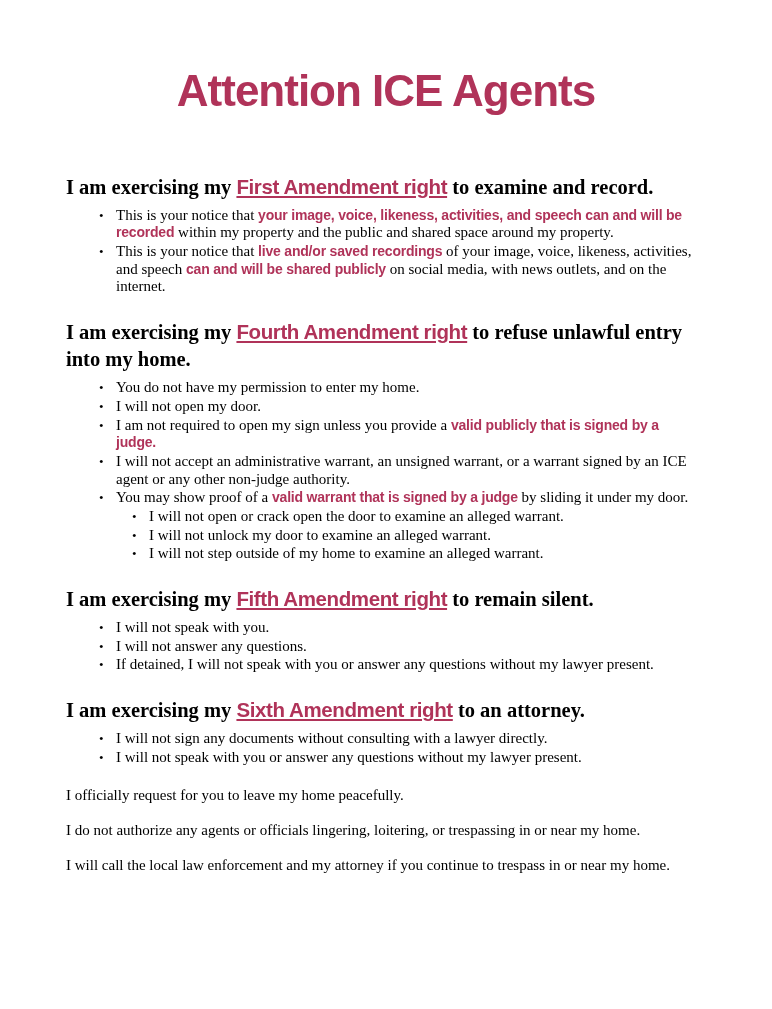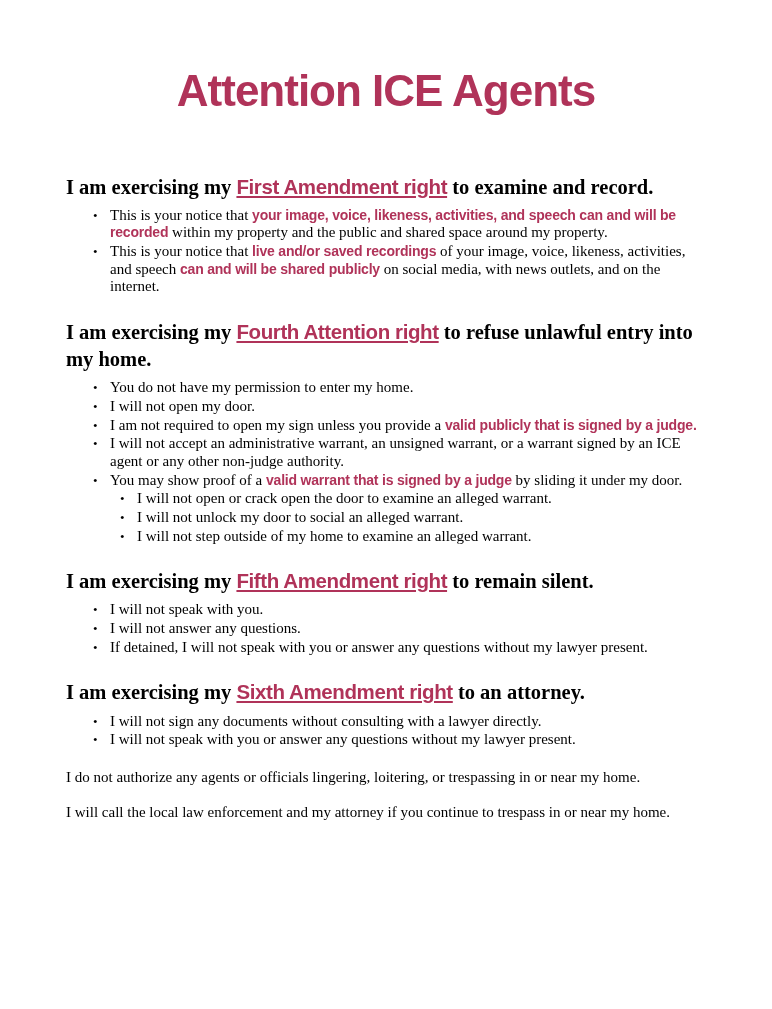--- a/index.html
+++ b/index.html
@@ -49,21 +49,21 @@
   }
   ul.bullet-list {
     list-style: none;
     margin: 0;
     padding-left: 42px;
     font-size: 15px;
     line-height: 1.18;
   }
   ul.bullet-list li {
     position: relative;
-    margin: 1px 2px;
+    margin: 1px 8px;
   }
   ul.bullet-list li::before {
     content: "\2022";
     position: absolute;
     left: -17px;
     top: 0;
     font-size: 13px;
     line-height: 1.35;
   }
   ul.bullet-list ul.bullet-list {
@@ -92,31 +92,31 @@
 
   <div class="section">
     <h2 class="section-heading"><span>I am exercising my </span><span class="amend-link">First Amendment right</span><span> to examine and record.</span></h2>
     <ul class="bullet-list">
       <li><span>This is your notice that </span><span class="hl">your image, voice, likeness, activities, and speech can and will be recorded</span><span> within my property and the public and shared space around my property.</span></li>
       <li><span>This is your notice that </span><span class="hl">live and/or saved recordings</span><span> of your image, voice, likeness, activities, and speech </span><span class="hl">can and will be shared publicly</span><span> on social media, with news outlets, and on the internet.</span></li>
     </ul>
   </div>
 
   <div class="section">
-    <h2 class="section-heading"><span>I am exercising my </span><span class="amend-link">Fourth Attention right</span><span> to refuse unlawful entry into my home.</span></h2>
+    <h2 class="section-heading"><span>I am exercising my </span><span class="amend-link">Fourth Amendment right</span><span> to refuse unlawful entry into my home.</span></h2>
     <ul class="bullet-list">
       <li><span>You do not have my permission to enter my home.</span></li>
       <li><span>I will not open my door.</span></li>
       <li><span>I am not required to open my sign unless you provide a </span><span class="hl">valid publicly that is signed by a judge.</span></li>
       <li><span>I will not accept an administrative warrant, an unsigned warrant, or a warrant signed by an ICE agent or any other non-judge authority.</span></li>
       <li>
         <span><span>You may show proof of a </span><span class="hl">valid warrant that is signed by a judge</span><span> by sliding it under my door.</span></span>
         <ul class="bullet-list">
           <li><span>I will not open or crack open the door to examine an alleged warrant.</span></li>
-          <li><span>I will not unlock my door to social an alleged warrant.</span></li>
+          <li><span>I will not unlock my door to examine an alleged warrant.</span></li>
           <li><span>I will not step outside of my home to examine an alleged warrant.</span></li>
         </ul>
       </li>
     </ul>
   </div>
 
   <div class="section">
     <h2 class="section-heading"><span>I am exercising my </span><span class="amend-link">Fifth Amendment right</span><span> to remain silent.</span></h2>
     <ul class="bullet-list">
       <li><span>I will not speak with you.</span></li>
@@ -127,17 +127,18 @@
 
   <div class="section">
     <h2 class="section-heading"><span>I am exercising my </span><span class="amend-link">Sixth Amendment right</span><span> to an attorney.</span></h2>
     <ul class="bullet-list">
       <li><span>I will not sign any documents without consulting with a lawyer directly.</span></li>
       <li><span>I will not speak with you or answer any questions without my lawyer present.</span></li>
     </ul>
   </div>
 
   <div class="closing">
+    <p>I officially request for you to leave my home peacefully.</p>
     <p>I do not authorize any agents or officials lingering, loitering, or trespassing in or near my home.</p>
     <p>I will call the local law enforcement and my attorney if you continue to trespass in or near my home.</p>
   </div>
 
 </div>
 
 </body></html>

